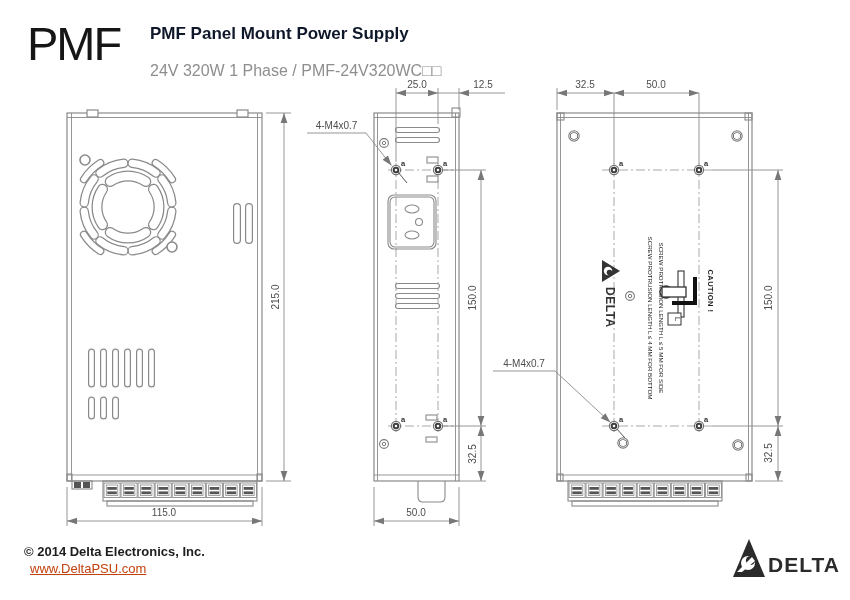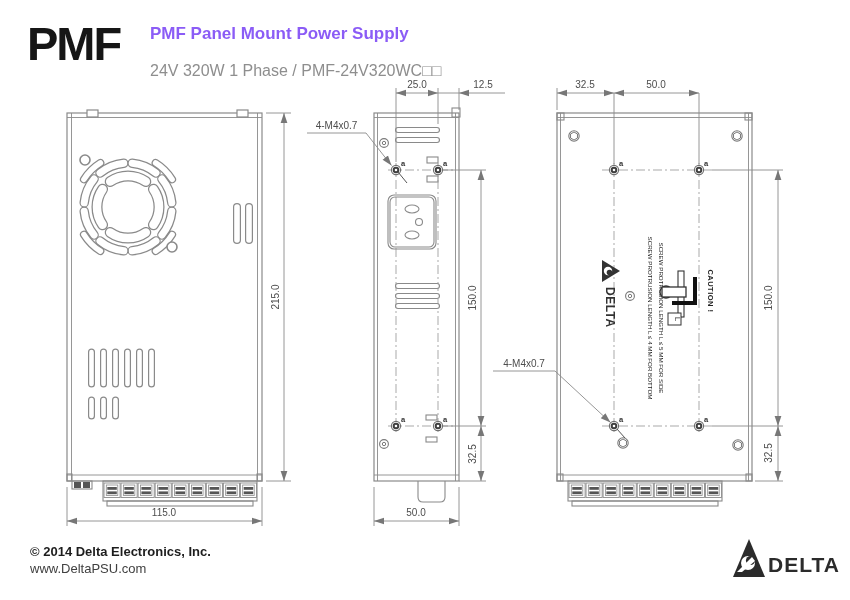--- a/index.html
+++ b/index.html
@@ -2,27 +2,27 @@
 <html><head>
 <meta charset="utf-8">
 <style>
   html,body{margin:0;padding:0;}
   body{
     width:850px;height:600px;background:#fff;position:relative;overflow:hidden;
     font-family:"Liberation Sans",sans-serif;
   }
   .header{position:absolute;left:0;top:0;width:850px;height:80px;}
   .pmf-logo{
-    position:absolute;left:27px;top:16px;font-size:47px;font-weight:bold;
+    position:absolute;left:27px;top:16px;font-size:47px;font-weight:normal;
     color:#161616;letter-spacing:-2px;
   }
-  .hdr-title{position:absolute;left:150px;top:24px;font-size:17px;font-weight:bold;color:#8b5cf6;text-align:center;}
+  .hdr-title{position:absolute;left:150px;top:24px;font-size:17px;font-weight:bold;color:#0f172a;text-align:center;}
   .hdr-sub{position:absolute;left:150px;top:62px;font-size:16px;color:#8e8e8e;}
-  .footer-copy{position:absolute;left:30px;top:544px;font-size:13px;font-weight:bold;color:#1d1d1d;}
-  .footer-web{position:absolute;left:30px;top:561px;font-size:13px;color:#404040;}
+  .footer-copy{position:absolute;left:24px;top:544px;font-size:13px;font-weight:bold;color:#1d1d1d;}
+  .footer-web{position:absolute;left:30px;top:561px;font-size:13px;color:#c2410c;text-decoration:underline;}
   svg{position:absolute;left:0;top:0;}
   svg text{font-family:"Liberation Sans",sans-serif;}
   .ol{stroke:#8a8a8a;stroke-width:1.2;fill:#fff;}
   .oln{stroke:#8a8a8a;stroke-width:1.1;fill:none;}
   .tl{stroke:#8a8a8a;stroke-width:0.9;fill:none;}
   .cl{stroke:#9f9f9f;stroke-width:0.9;fill:none;stroke-dasharray:9 3 2 3;}
   .dim{stroke:#8a8a8a;stroke-width:0.9;fill:none;}
   .fo{stroke:#8a8a8a;stroke-width:9.5;fill:none;stroke-linecap:round;}
   .fi{stroke:#fff;stroke-width:7;fill:none;stroke-linecap:round;}
   .go{stroke:#8a8a8a;stroke-width:11;fill:none;stroke-linecap:round;}

